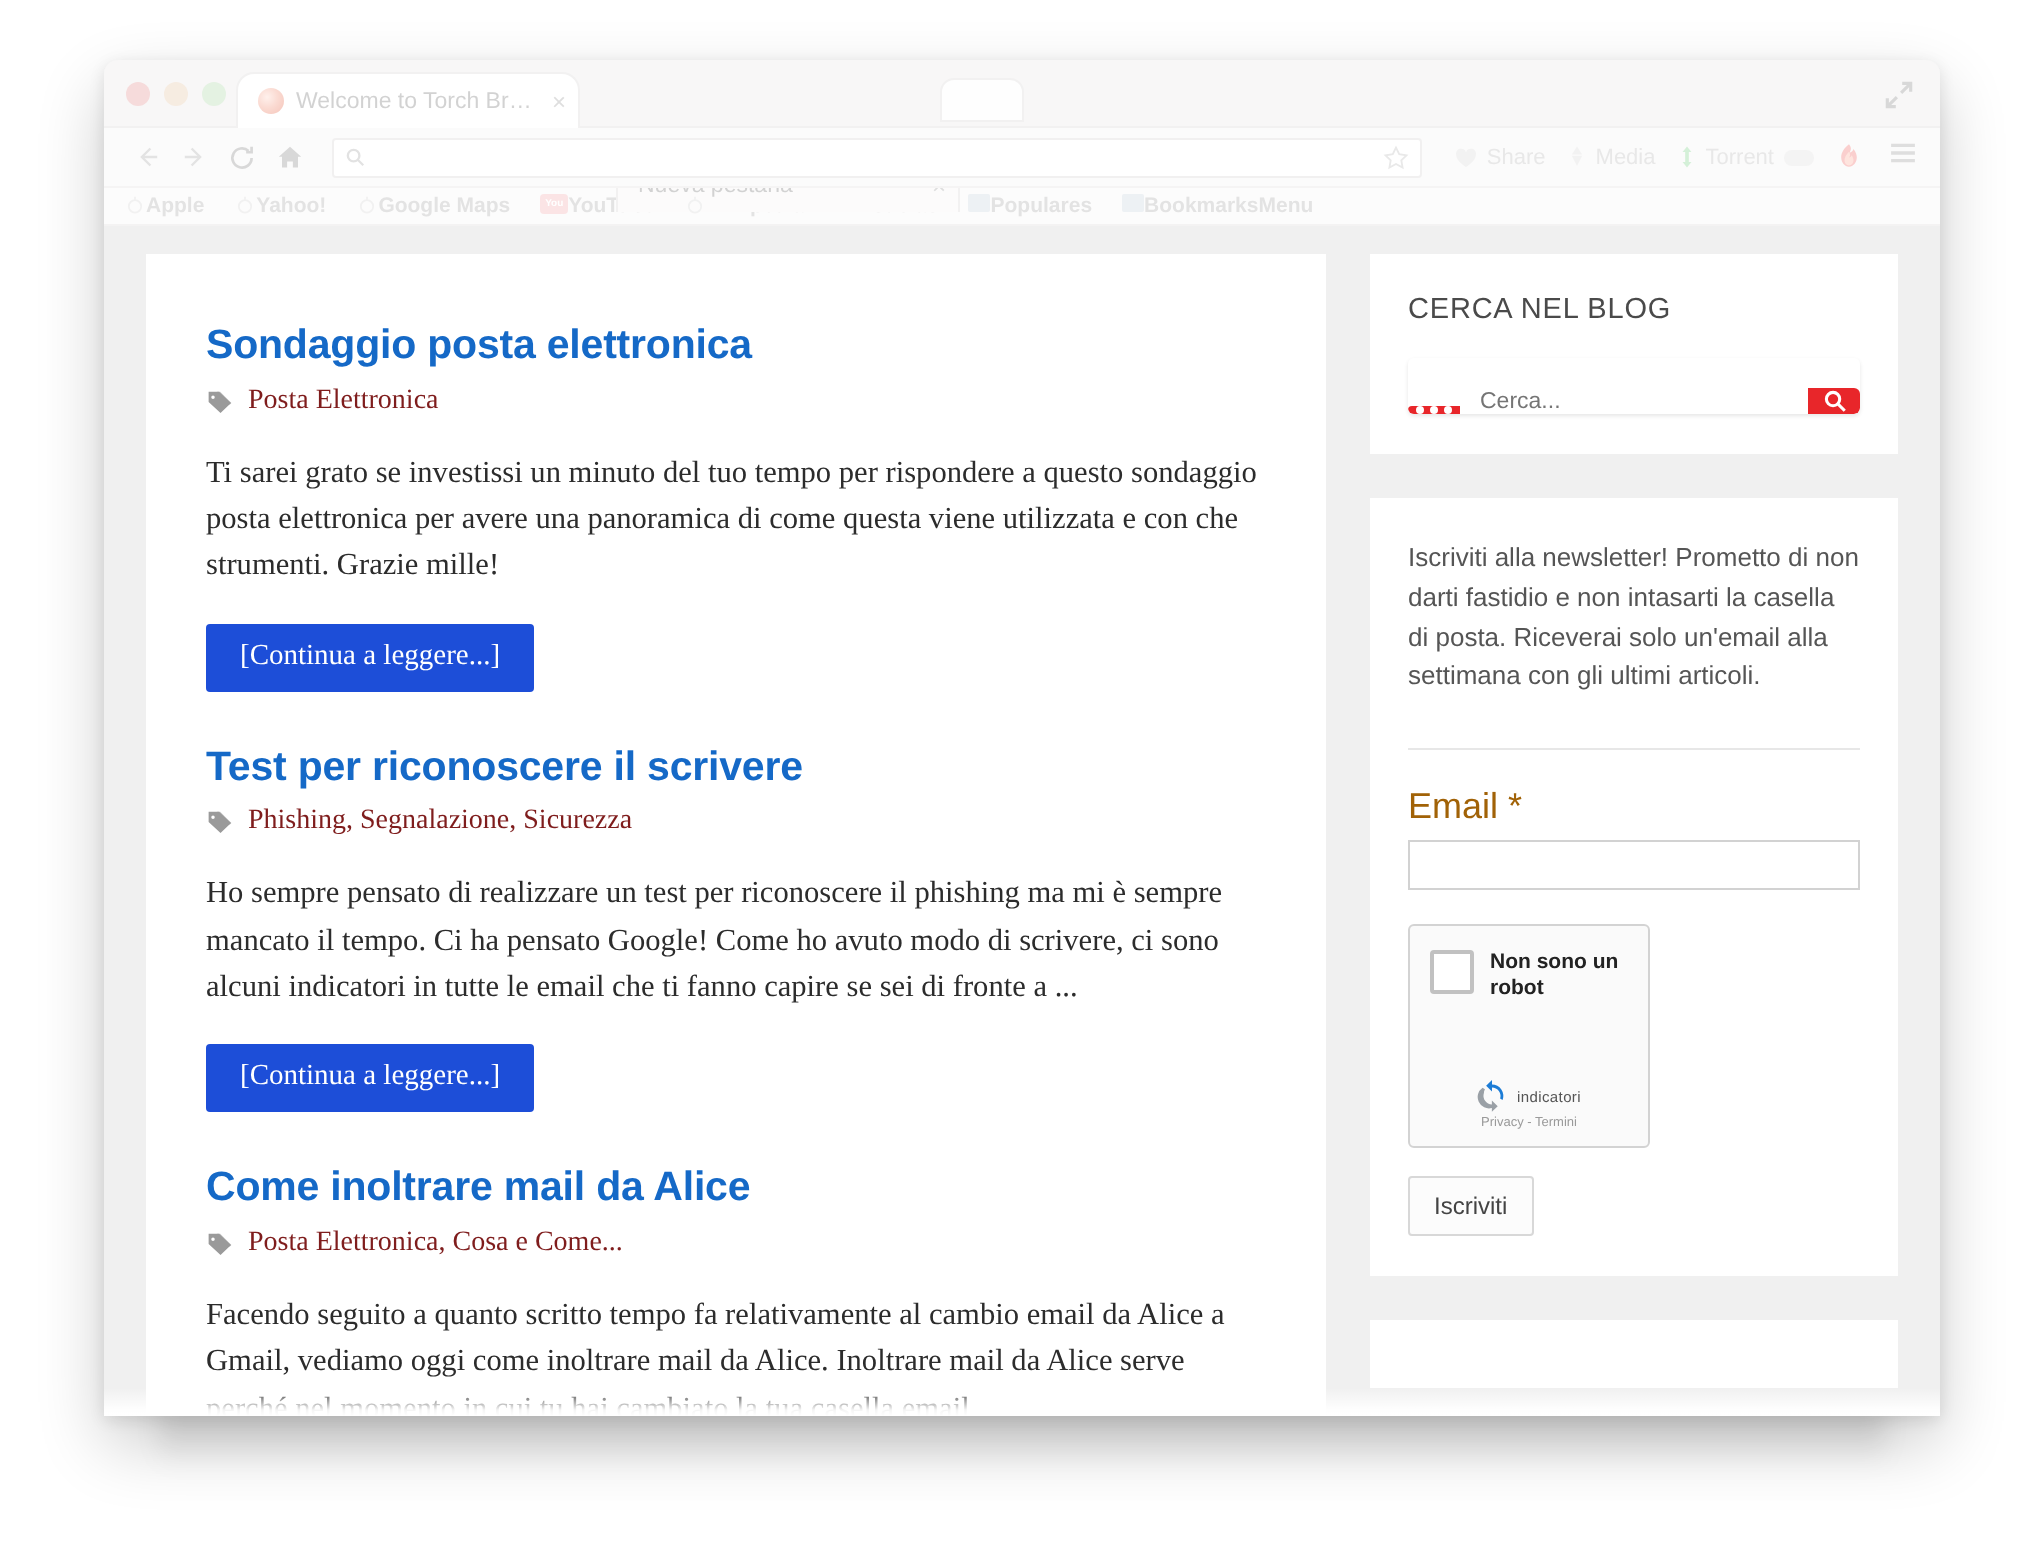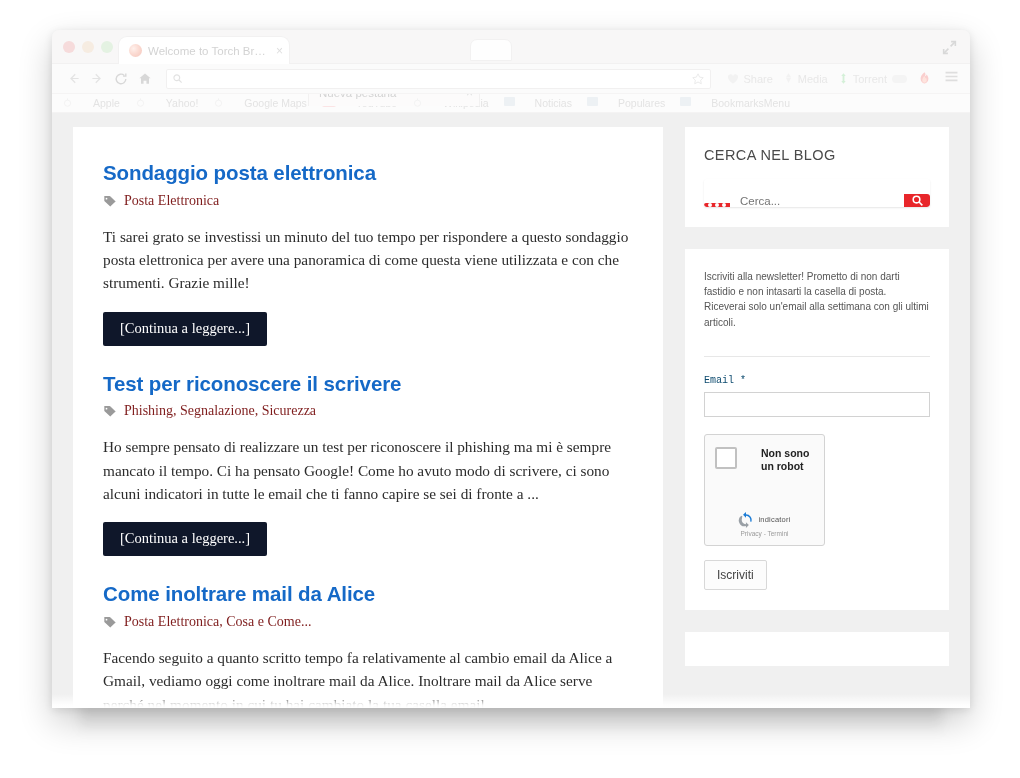--- a/index.html
+++ b/index.html
@@ -133,22 +133,22 @@
   #bookmarks-bar {
     height: 19px;
     background: #f7f6f6;
     border-bottom: 1px solid #e2e0e0;
     display: flex;
     align-items: center;
     padding: 0 10px;
     gap: 15px;
   }
   .bm {
-    display: flex; align-items: flex-start; gap: 20px;
-    font-size: 10.5px; color: #b5b5b5; white-space: nowrap;
+    display: flex; align-items: flex-start; gap: 0;
+    font-size: 10.5px; color: #b5b5b5; white-space: nowrap; font-weight: bold;
   }
   .bm-ico { width: 11px; height: 11px; flex: none; opacity: .6; }
   .bm-folder {
     width: 11px; height: 9px; background: #cfd9e2;
     border-radius: 1px; flex: none;
   }
   .bm-yt {
     width: 14px; height: 10px; background: #f3b9bb;
     border-radius: 2px; flex:none;
     font-size: 5px; color:#fff; text-align:center; line-height:10px;
@@ -197,21 +197,21 @@
   .post-excerpt {
     margin-top: 16px;
     font-size: 15.3px;
     line-height: 1.53;
     color: #2c2c2c;
     font-family: "Liberation Serif", serif;
   }
   .read-more {
     display: inline-block;
     margin-top: 17px;
-    background: #0f172a;
+    background: #1d4ed8;
     color: #ffffff;
     font-family: "Liberation Serif", serif;
     font-size: 14.5px;
     padding: 9px 17px;
     border: none;
     border-radius: 2px;
     line-height: 1.1;
   }
 
   
@@ -251,43 +251,43 @@
     font-family: "Liberation Sans", sans-serif;
   }
   #search-submit-btn {
     width: 41px; background: #e8262a;
     display: flex; align-items: center; justify-content: center;
     border: none; border-radius: 0 3px 3px 0; color: #fff;
   }
 
   
   #newsletter-text {
-    font-size: 10px;
+    font-size: 13px;
     line-height: 1.52;
     color: #555555;
     margin-bottom: 26px;
   }
   .hr { border-top: 1px solid #e7e7e7; margin: 0 0 18px 0; }
-  .field-label { font-size: 10px; color: #0c4a6e; margin-bottom: 6px; font-family: Liberation Mono, monospace; }
+  .field-label { font-size: 18px; color: #a16207; margin-bottom: 6px; }
   #email-field {
     width: 100%; height: 25px;
     border: 1px solid #d2d2d2; background: #fff;
     margin-bottom: 17px;
   }
 
   
   #recaptcha {
     width: 121px; height: 112px;
     border: 1px solid #d3d3d3;
     background: #fafafa;
     border-radius: 3px;
     padding: 12px 10px 8px 10px;
     display: flex; flex-direction: column; justify-content: space-between;
   }
-  .rc-top { display: flex; align-items: flex-start; gap: 24px; }
+  .rc-top { display: flex; align-items: flex-start; gap: 8px; }
   #recaptcha-checkbox {
     width: 22px; height: 22px;
     border: 2px solid #c1c1c1; background: #fff; border-radius: 2px; flex: none;
   }
   #recaptcha-label { font-size: 10.5px; font-weight: bold; color: #222; line-height: 1.22; }
   .rc-bottom { text-align: center; }
   .rc-brandrow { display:flex; align-items:center; justify-content:center; gap:4px; }
   #recaptcha-brand { font-size: 7.5px; color: #555; letter-spacing: .2px; }
   #recaptcha-legal { font-size: 6.5px; color: #9a9a9a; margin-top: 2px; }
 

